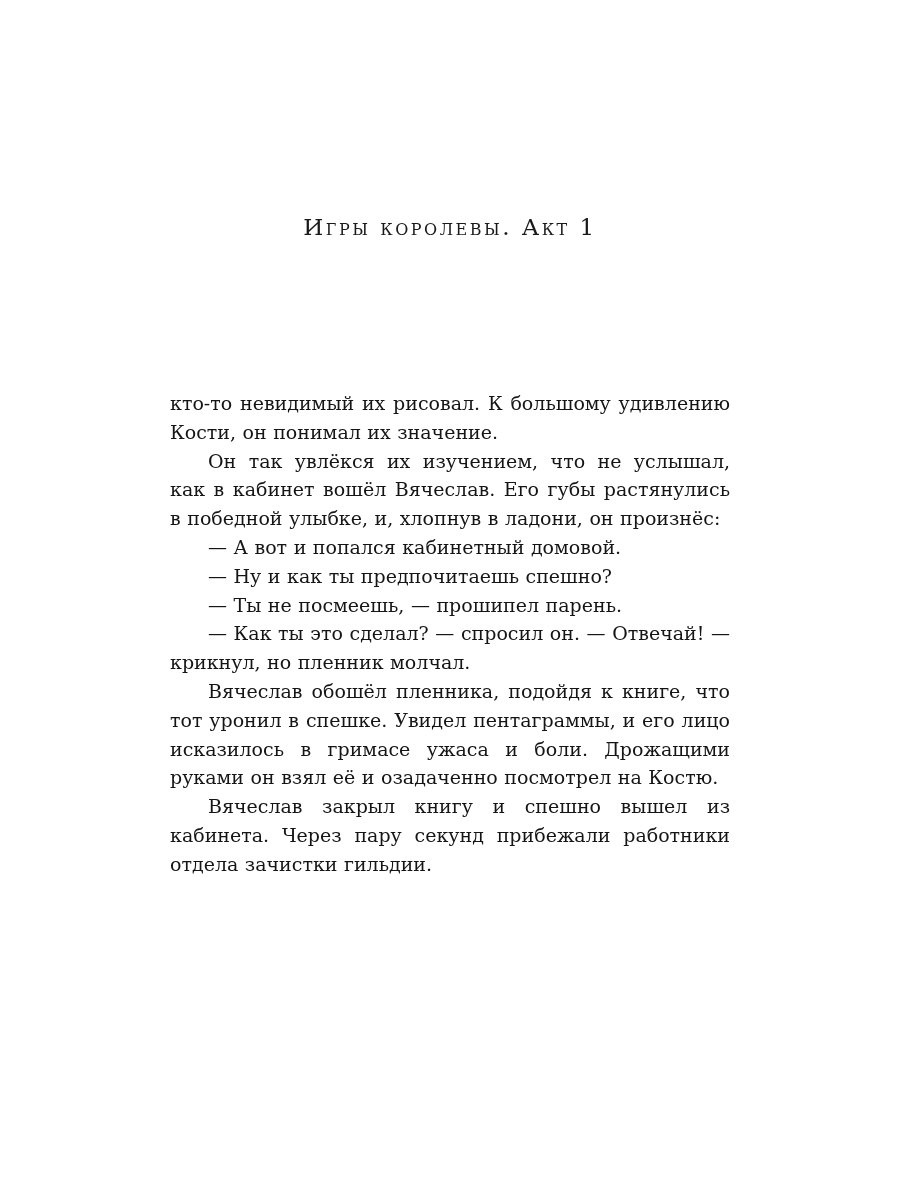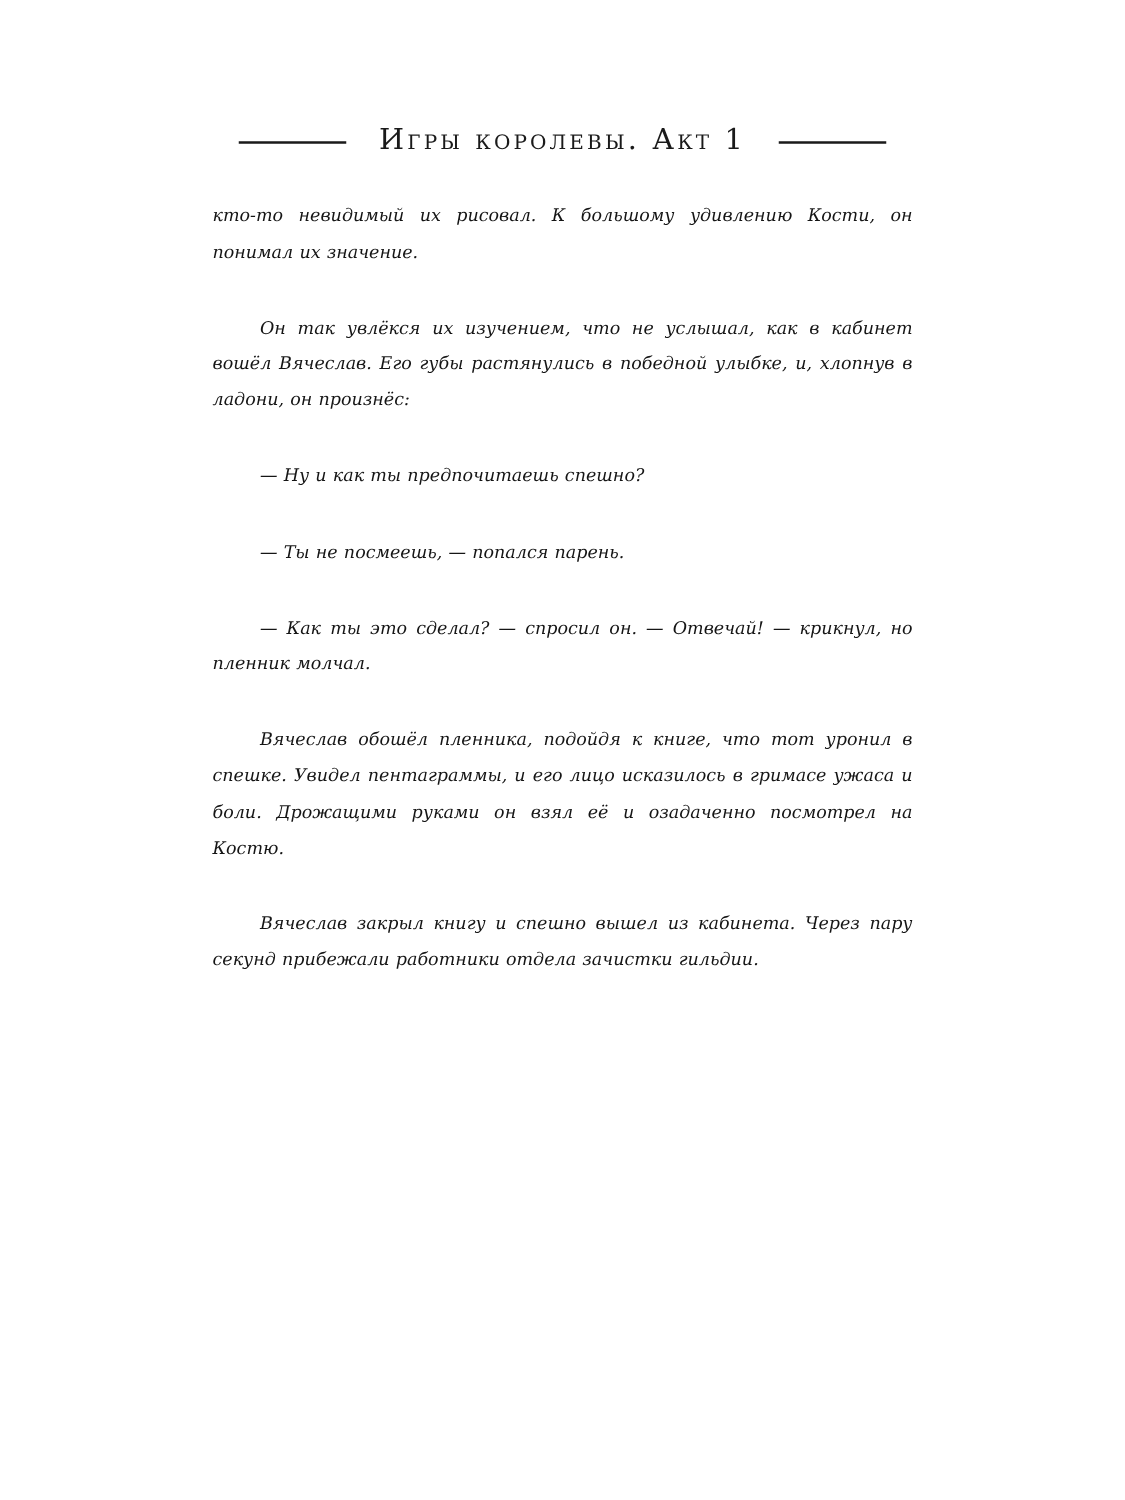--- a/index.html
+++ b/index.html
@@ -19,64 +19,64 @@
     min-height: 1200px;
     padding: 99px 170px 40px 170px;
     background: #ffffff;
   }
   .page-header {
     display: flex;
     align-items: center;
     justify-content: center;
     gap: 26px;
     margin-bottom: 34px;
+    flex-direction: column;
   }
   .header-rule {
     height: 2px;
     background: #1a1a1a;
     flex: 0 0 86px;
     margin-top: 3px;
   }
   .page-title {
     font-variant: small-caps;
     font-size: 23px;
     letter-spacing: 2.5px;
     white-space: nowrap;
     color: #1a1a1a;
   }
   .body-text p {
     margin: 0;
     padding: 0;
-    font-size: 14px;
+    font-size: 19px;
     line-height: 28.8px;
     text-align: justify;
     word-spacing: 0.5px;
-    font-style: italic;
   }
   .body-text p.indent {
     text-indent: 38px;
-    margin-top: 32px;
   }
   .body-text p.continuation {
     text-indent: 0;
   }
 </style>
 </head>
 <body>
 
 <div class="page">
   <div class="page-header">
     <span class="header-rule"></span>
     <span class="page-title">Игры королевы. Акт 1</span>
     <span class="header-rule"></span>
   </div>
 
   <div class="body-text">
       <p class="continuation">кто-то невидимый их рисовал. К большому удивлению Кости, он понимал их значение.</p>
       <p class="indent">Он так увлёкся их изучением, что не услышал, как в кабинет вошёл Вячеслав. Его губы растянулись в победной улыбке, и, хлопнув в ладони, он произнёс:</p>
+      <p class="indent">— А вот и попался кабинетный домовой.</p>
       <p class="indent">— Ну и как ты предпочитаешь спешно?</p>
-      <p class="indent">— Ты не посмеешь, — попался парень.</p>
+      <p class="indent">— Ты не посмеешь, — прошипел парень.</p>
       <p class="indent">— Как ты это сделал? — спросил он. — Отвечай! — крикнул, но пленник молчал.</p>
       <p class="indent">Вячеслав обошёл пленника, подойдя к книге, что тот уронил в спешке. Увидел пентаграммы, и его лицо исказилось в гримасе ужаса и боли. Дрожащими руками он взял её и озадаченно посмотрел на Костю.</p>
       <p class="indent">Вячеслав закрыл книгу и спешно вышел из кабинета. Через пару секунд прибежали работники отдела зачистки гильдии.</p>
     </div>
 
 </div>
 
 </body></html>

